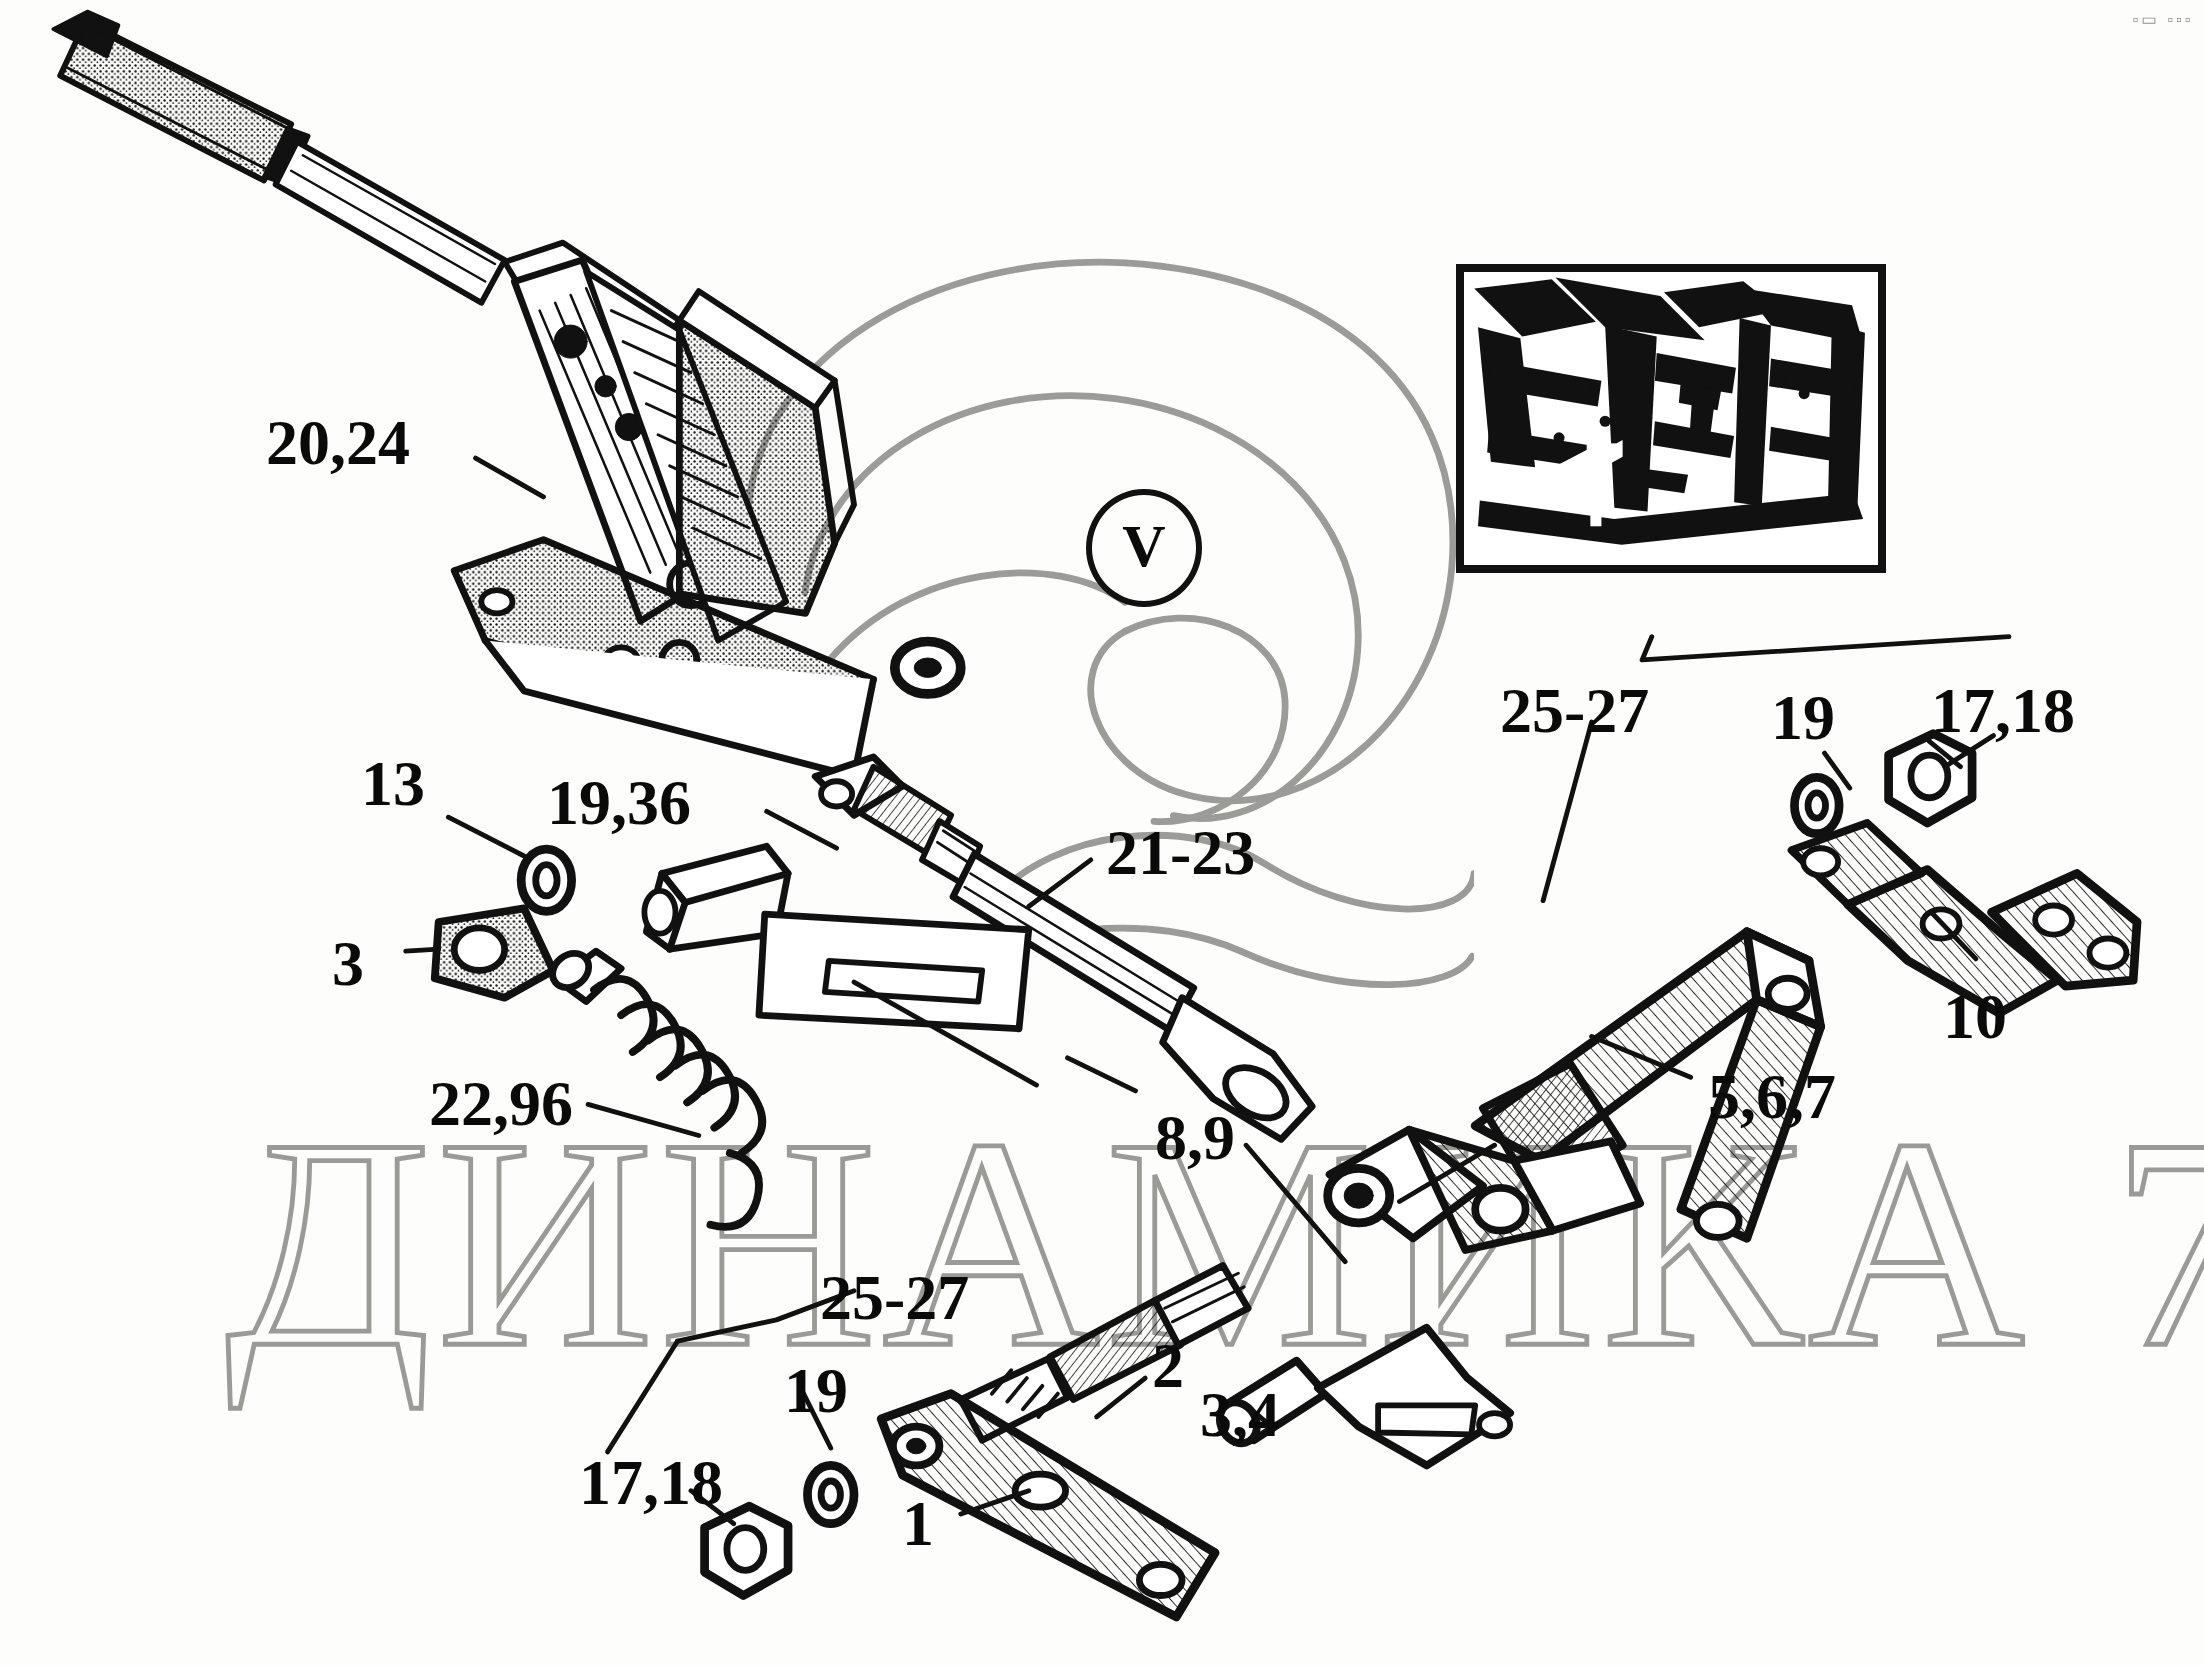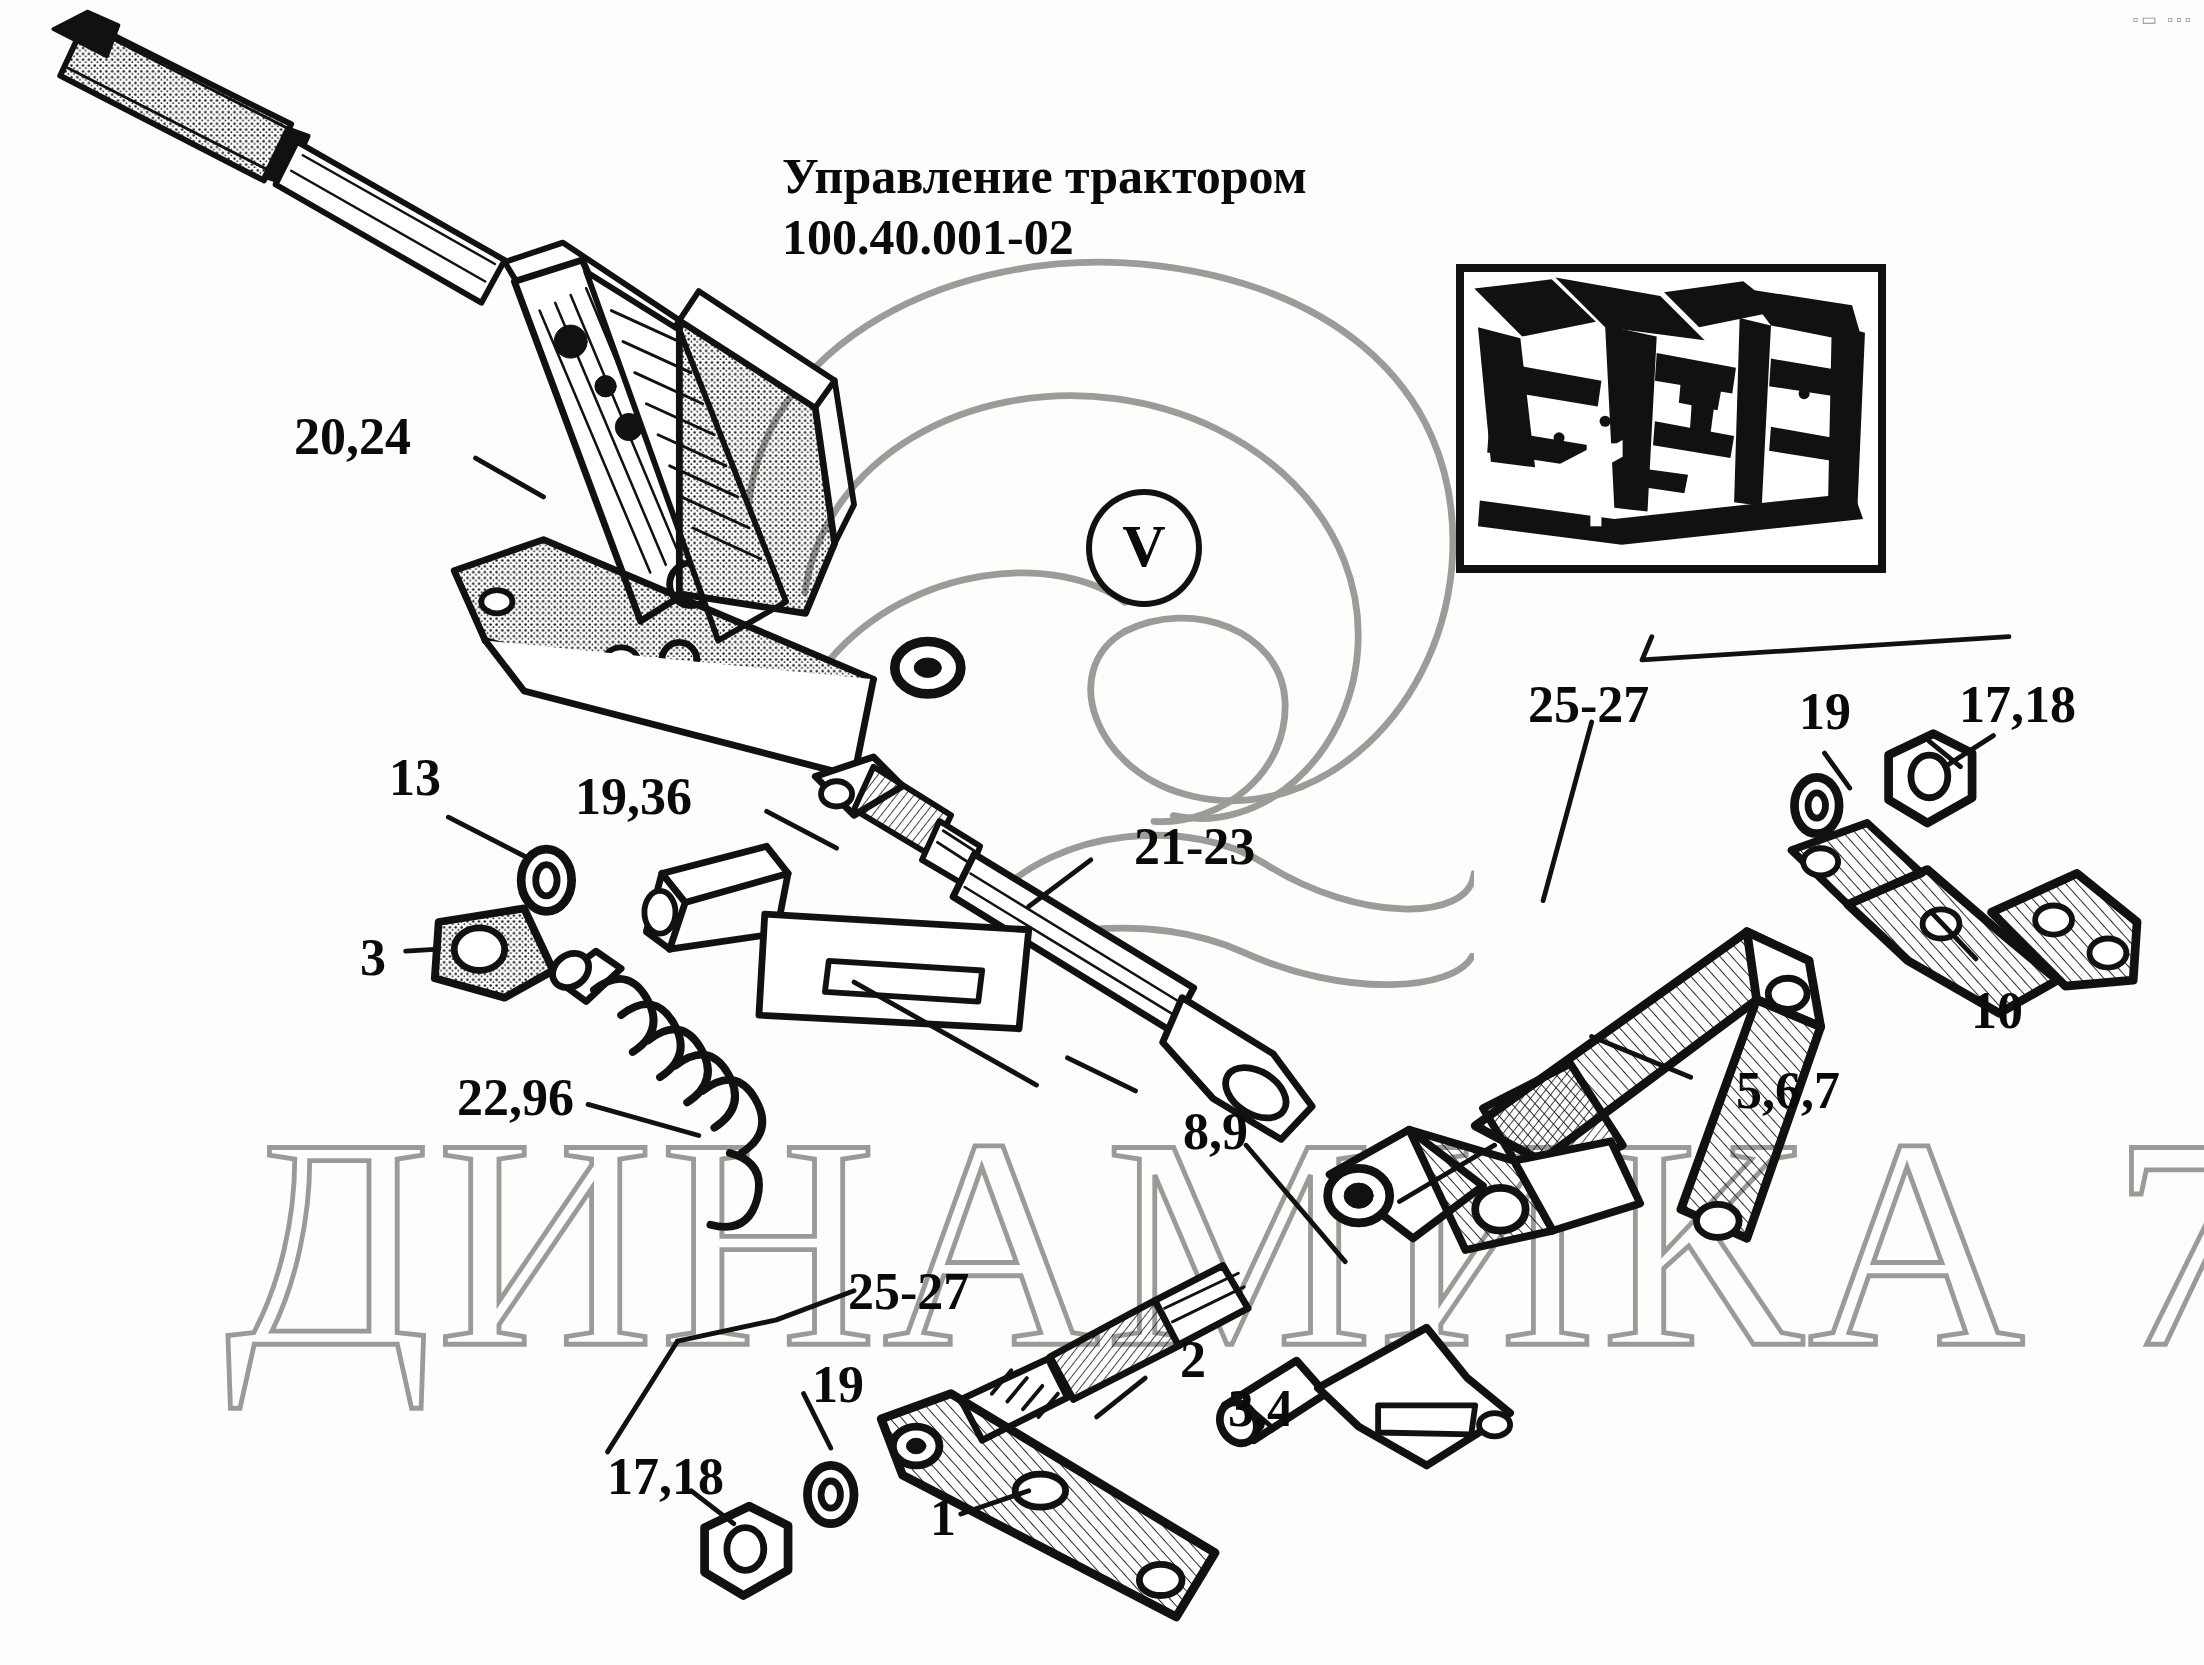--- a/index.html
+++ b/index.html
@@ -18,21 +18,21 @@
   }
   .corner-mark{position:absolute;right:11.6px;top:9.7px;z-index:4;
     font-size:16.5px;color:#8e8e8e;letter-spacing:2.9px;font-family:"Liberation Sans",sans-serif;}
 
   
   .art{position:absolute;inset:0;z-index:2;}
 
   
   .lbl{position:absolute;z-index:5;color:#0a0a0a;white-space:nowrap;
        font-family:"Liberation Serif","DejaVu Serif",serif;font-weight:700;
-       font-size:52px;line-height:1;margin-left:28px;}
+       font-size:64px;line-height:1;}
 
   .title{position:absolute;z-index:5;left:782px;top:146px;width:679px;
          font-family:"Liberation Serif","DejaVu Serif",serif;
          font-weight:700;font-size:50px;line-height:1.22;color:#0a0a0a;}
   .title .l2{display:block;}
 
   
   .inset{position:absolute;z-index:5;left:1456px;top:264px;width:430px;height:309px;
          background:#ffffff;border:8.7px solid #111;box-sizing:border-box;overflow:hidden;}
   .inset svg{display:block;width:100%;height:100%;}
@@ -311,24 +311,20 @@
         <path d="M698 1382 L626 1496"></path>
         <path d="M712 1536 L756 1570"></path>
         <path d="M1180 1420 L1130 1460"></path>
         <path d="M1310 1470 L1282 1446"></path>
         <path d="M990 1560 L1060 1536"></path>
         <path d="M1442 1238 L1540 1180"></path>
       </g>
     </g>
   </svg>
 
-  <div class="title">
-    <span>Управление трактором</span>
-    <span class="l2">100.40.001-02</span>
-  </div>
 
   <div class="vmark">
     <span>V</span>
   </div>
 
   <div class="inset">
     <svg viewBox="0 0 443 318">
       <rect width="443" height="318" fill="#fff"></rect>
       <g fill="#111">
         <path d="M8 18 L92 8 L140 54 L60 70 Z"></path>

